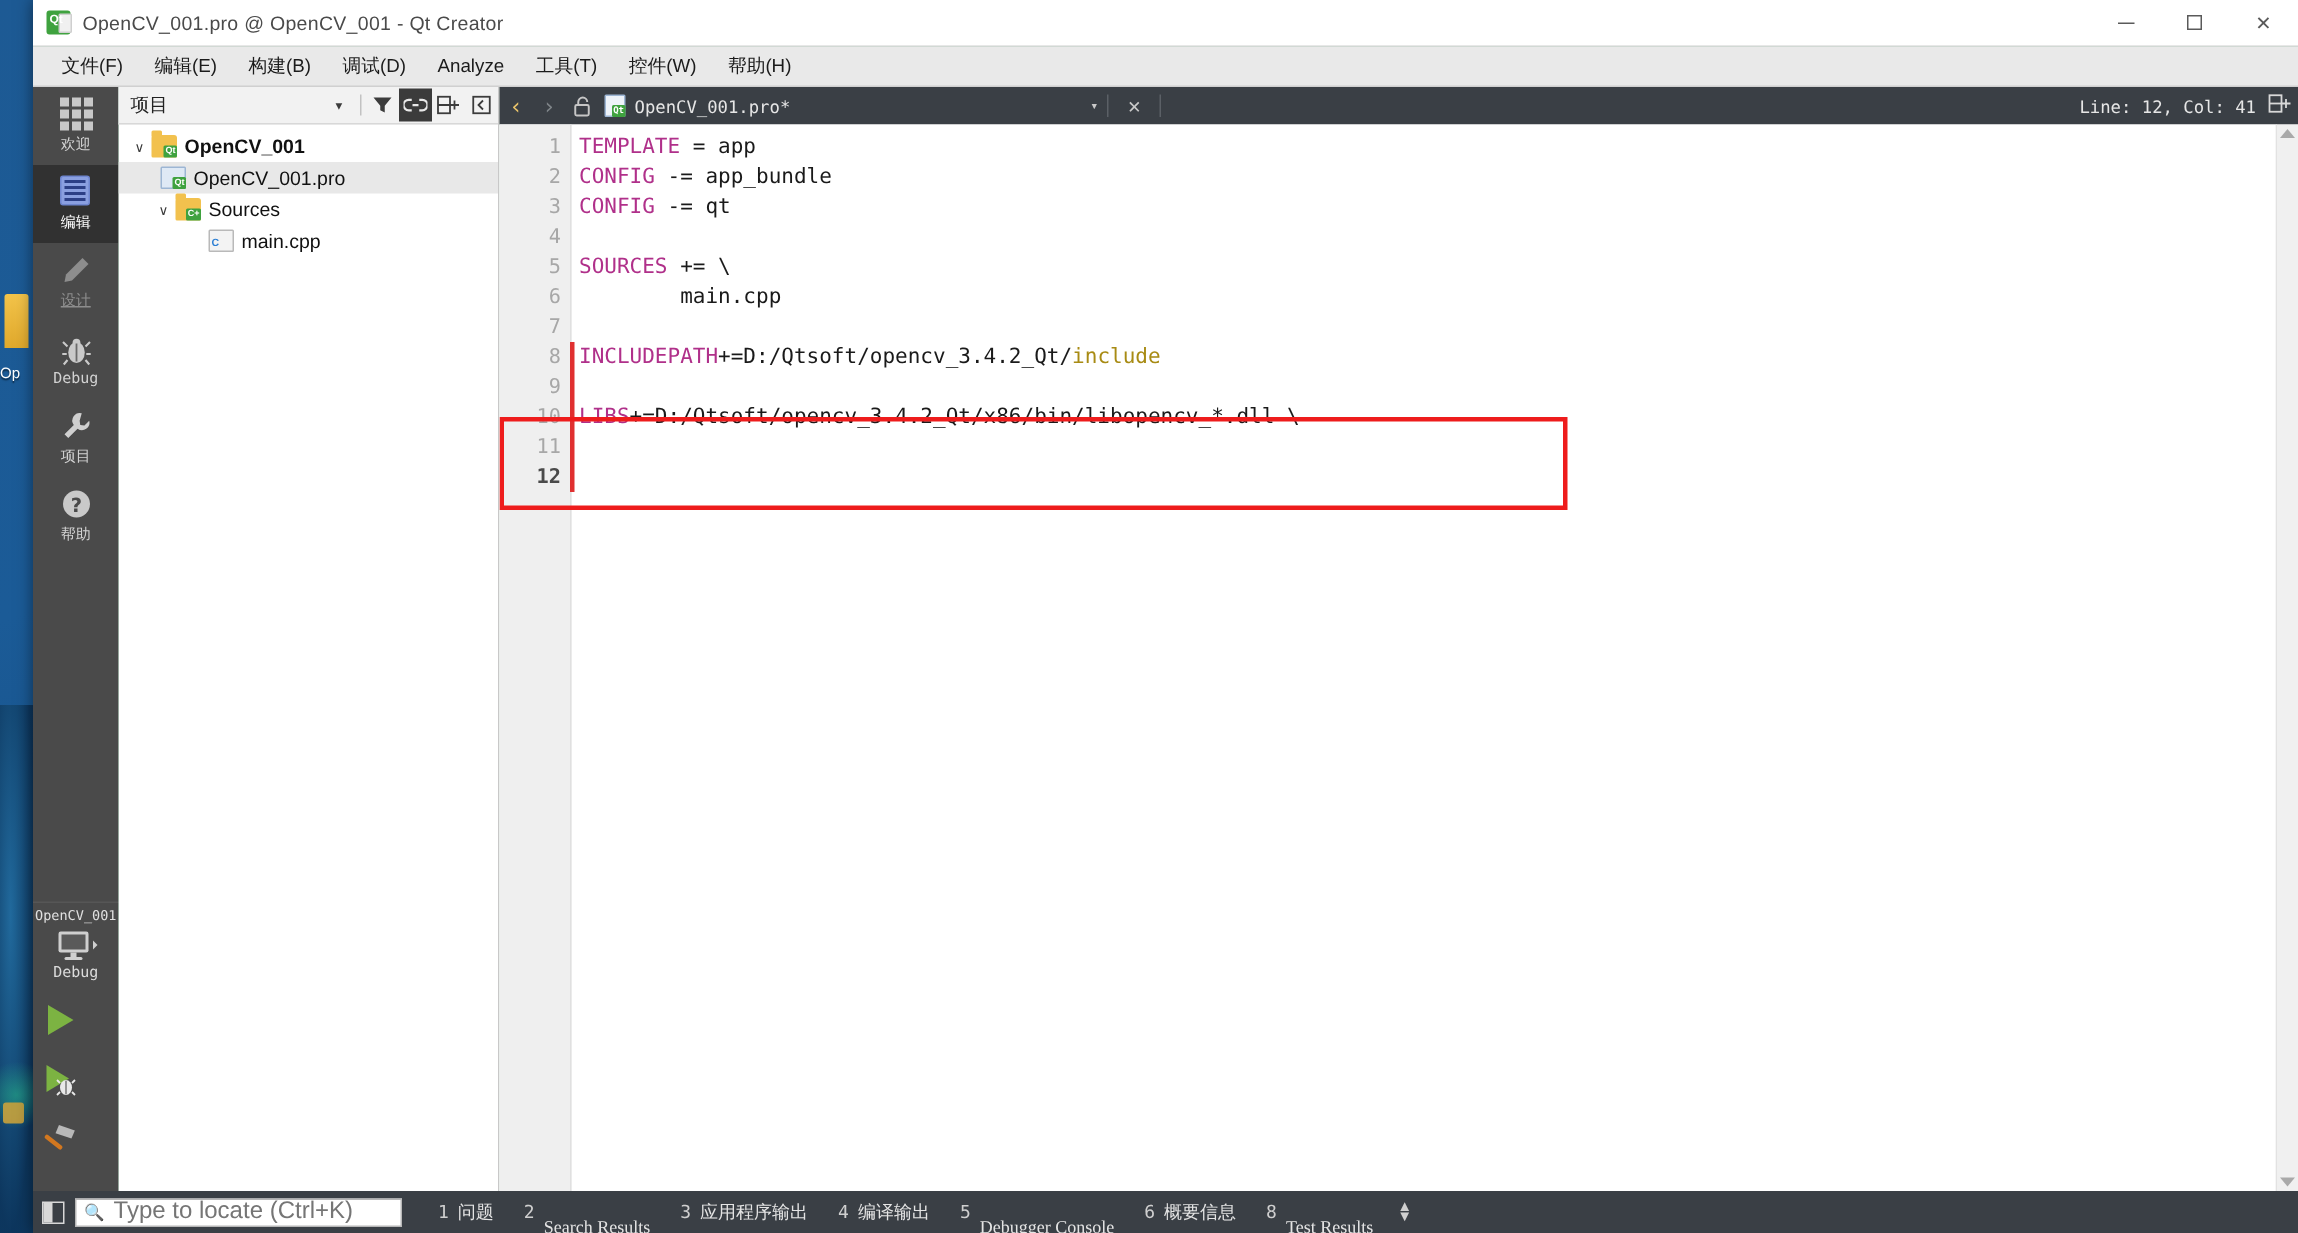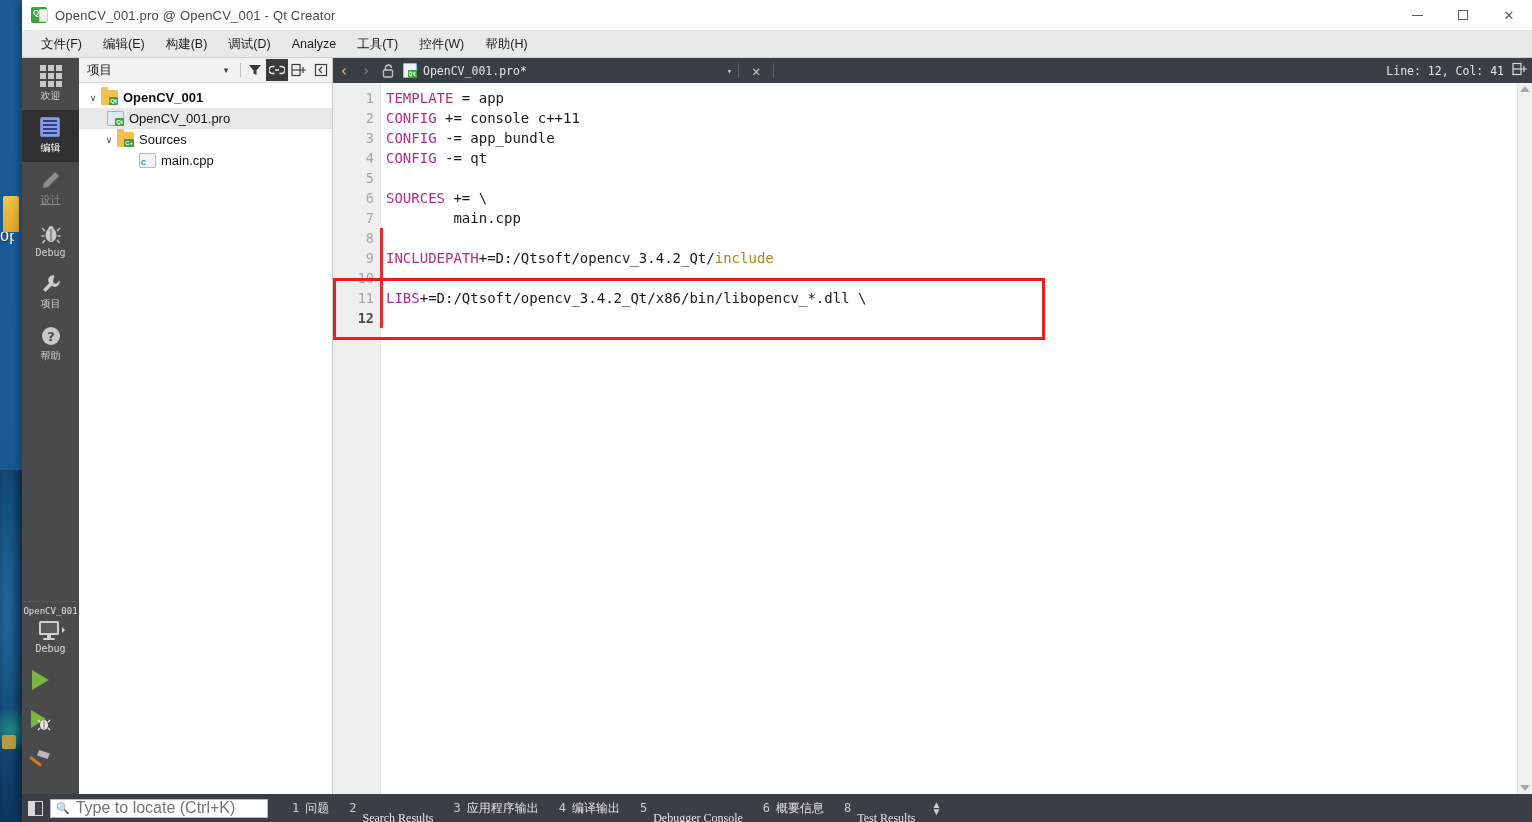--- a/index.html
+++ b/index.html
@@ -13,24 +13,23 @@
     background: linear-gradient(160deg, #1d5a94 0%, #1b5b97 30%, #144a7e 60%, #0e3d6b 100%);
     position: relative;
   }
   
   #desktop-folder {
     position: absolute; left: 3px; top: 196px; width: 16px; height: 36px;
     background: linear-gradient(180deg,#f3c44a 0%, #e0a92c 100%);
     border-radius: 2px 2px 0 0;
   }
   #desktop-icon-label {
-    position: absolute; left: 0px; top: 232px; width: 14px; height: 12px;
-    color: #fff; font-size: 15px; line-height: 12px; overflow: hidden;
+    position: absolute; left: 0px; top: 244px; width: 14px; height: 12px;
+    color: #fff; font-size: 10px; line-height: 12px; overflow: hidden;
     text-shadow: 0 1px 1px rgba(0,0,0,.6);
-    font-family: Liberation Mono, monospace;
   }
   #desktop-blob1 {
     position: absolute; left: 0; top: 470px; width: 24px; height: 352px;
     background: radial-gradient(ellipse at 30% 40%, rgba(35,110,160,.85) 0%, rgba(12,52,90,.9) 70%);
   }
   #desktop-blob2 {
     position: absolute; left: 0px; top: 700px; width: 22px; height: 60px;
     background: radial-gradient(circle at 50% 50%, rgba(40,190,140,.55), rgba(20,70,60,0) 70%);
   }
   #desktop-blob3 {
@@ -507,21 +506,20 @@
               <div class="gutter-num">7</div>
               <div class="gutter-num">8</div>
               <div class="gutter-num">9</div>
               <div class="gutter-num">10</div>
               <div class="gutter-num">11</div>
               <div class="gutter-num current">12</div>
             </div>
           <div id="change-bar" style="top: 145px; height: 100px; background: rgb(224, 48, 48);"></div>
           <div id="code-lines">
               <div class="code-line"><span class="tok-kw">TEMPLATE</span><span> = app</span></div>
-              <div class="code-line"><span class="tok-kw">CONFIG</span><span> += console c++11</span></div>
               <div class="code-line"><span class="tok-kw">CONFIG</span><span> -= app_bundle</span></div>
               <div class="code-line"><span class="tok-kw">CONFIG</span><span> -= qt</span></div>
               <div class="code-line">&nbsp;</div>
               <div class="code-line"><span class="tok-kw">SOURCES</span><span> += \</span></div>
               <div class="code-line"><span>        main.cpp</span></div>
               <div class="code-line">&nbsp;</div>
               <div class="code-line"><span class="tok-kw">INCLUDEPATH</span><span>+=D:/Qtsoft/opencv_3.4.2_Qt/</span><span class="tok-str">include</span></div>
               <div class="code-line">&nbsp;</div>
               <div class="code-line"><span class="tok-kw">LIBS</span><span>+=D:/Qtsoft/opencv_3.4.2_Qt/x86/bin/libopencv_*.dll \</span></div>
             </div>

